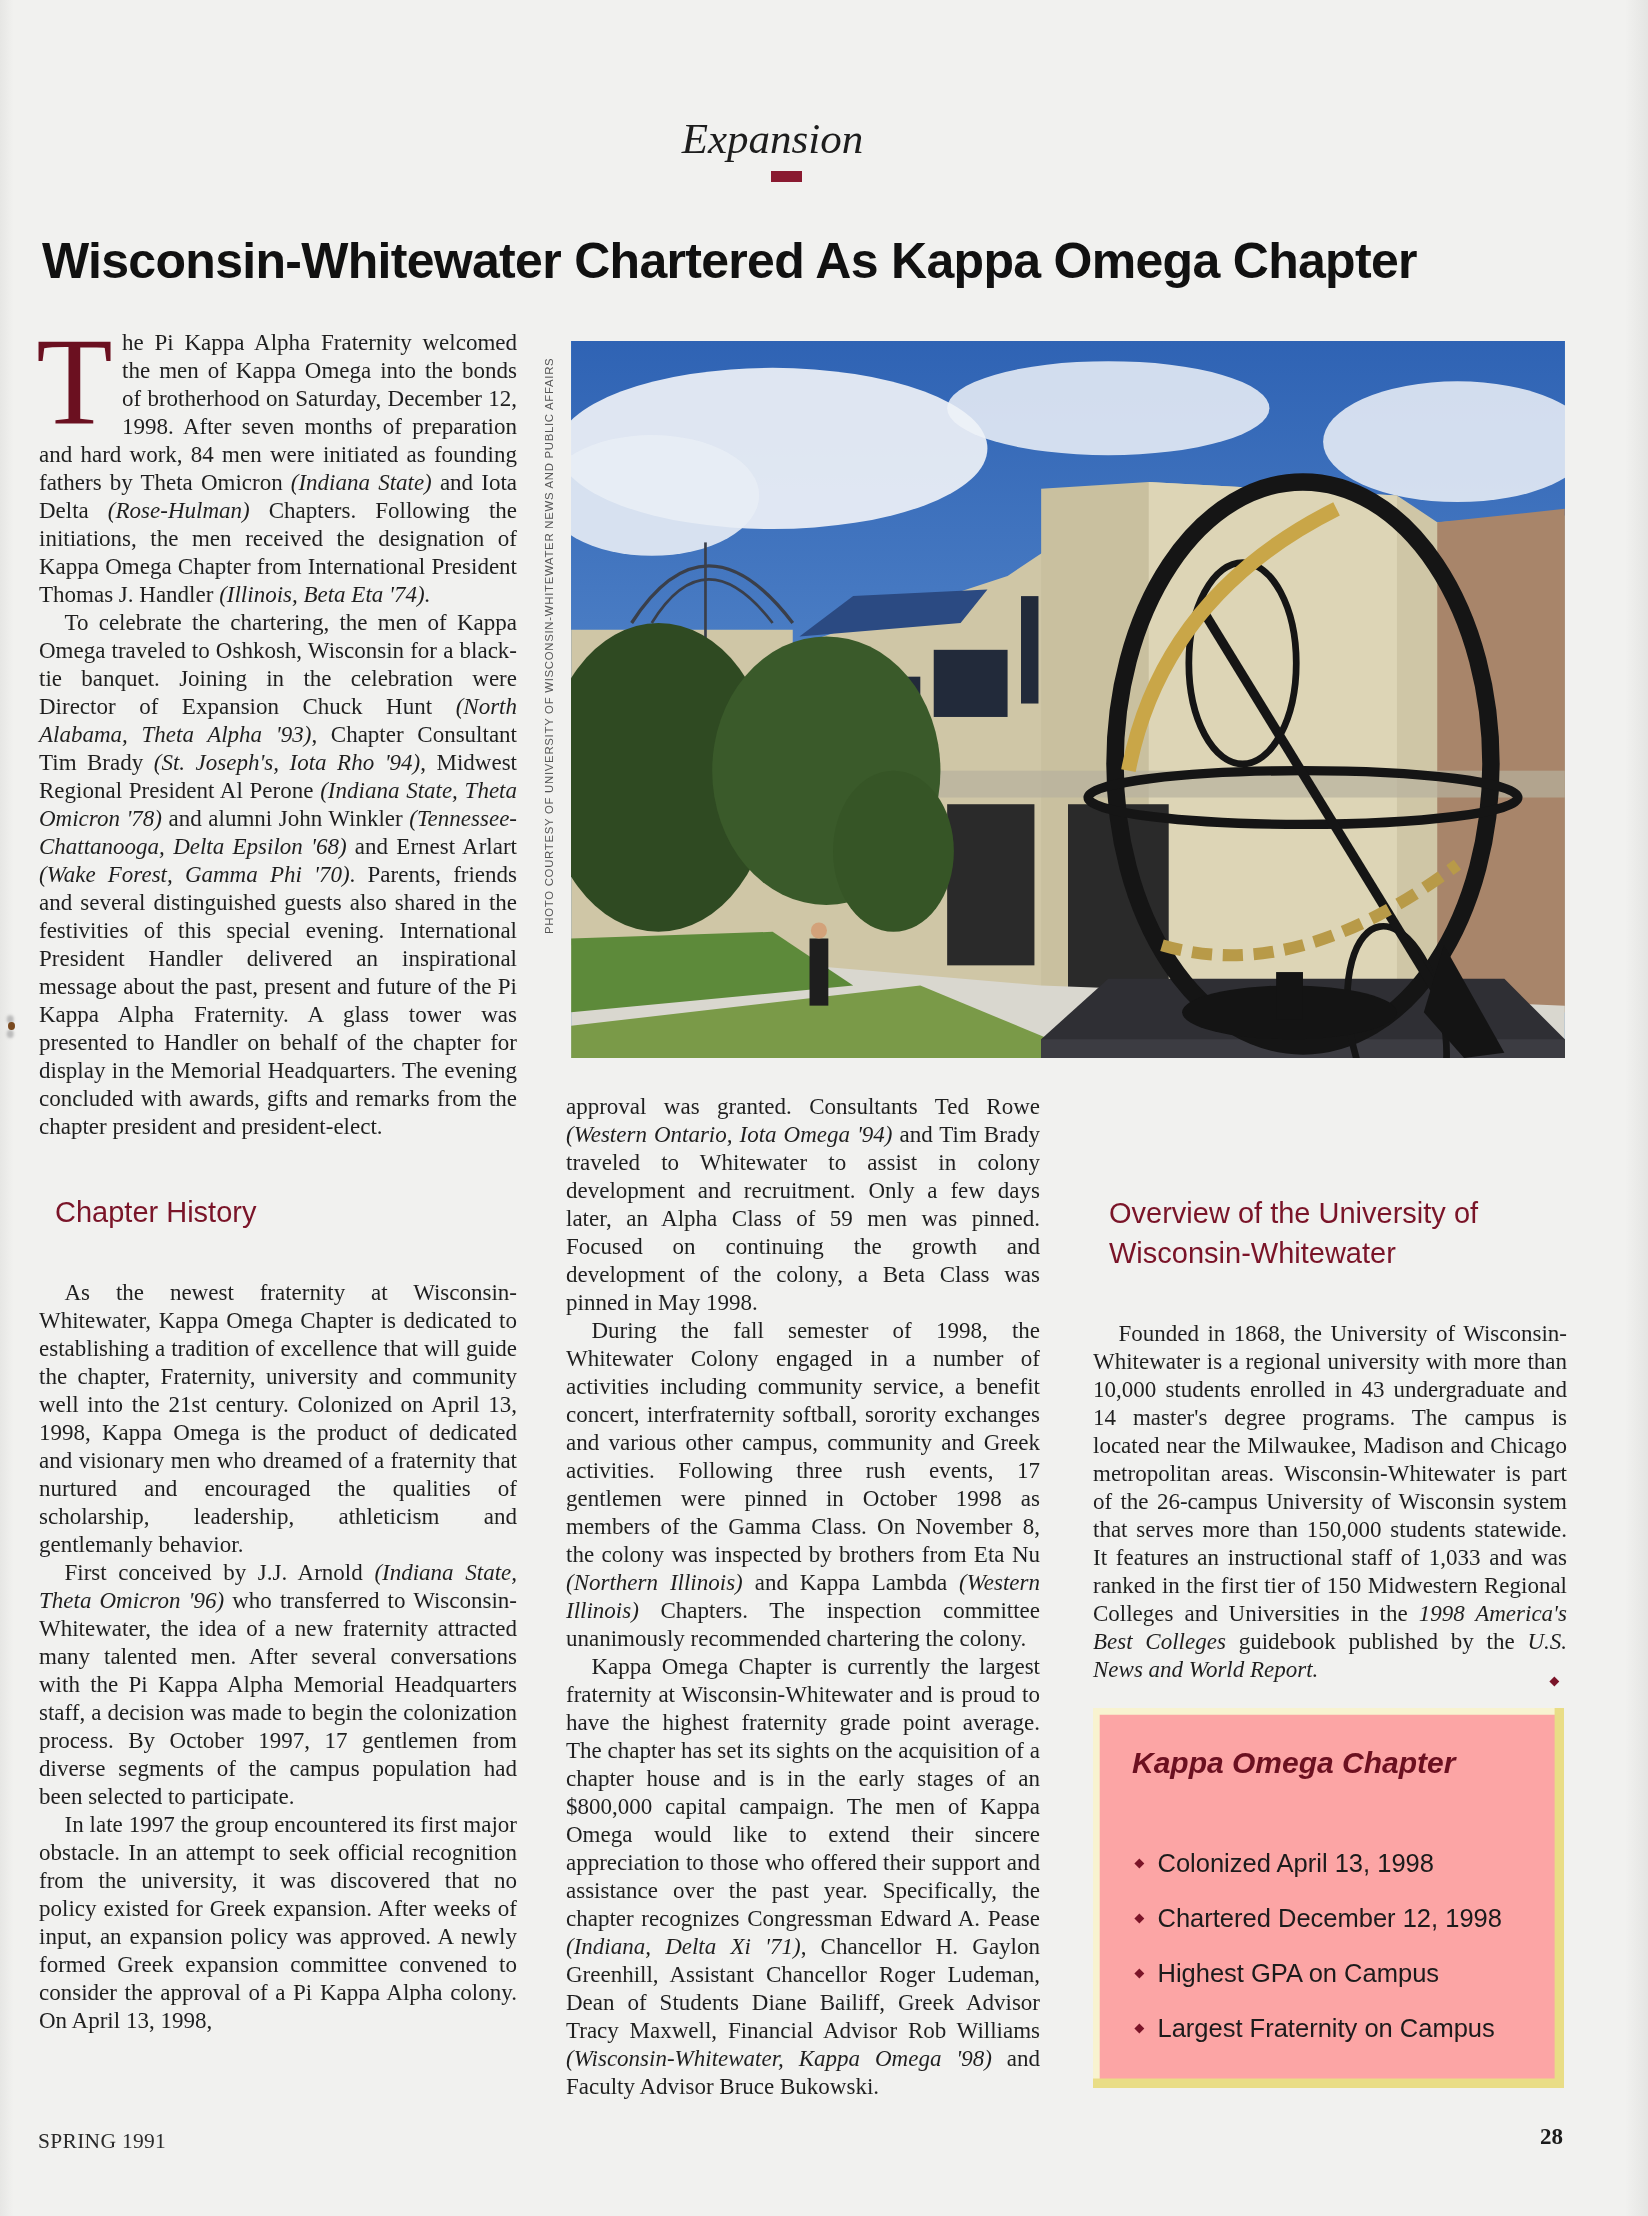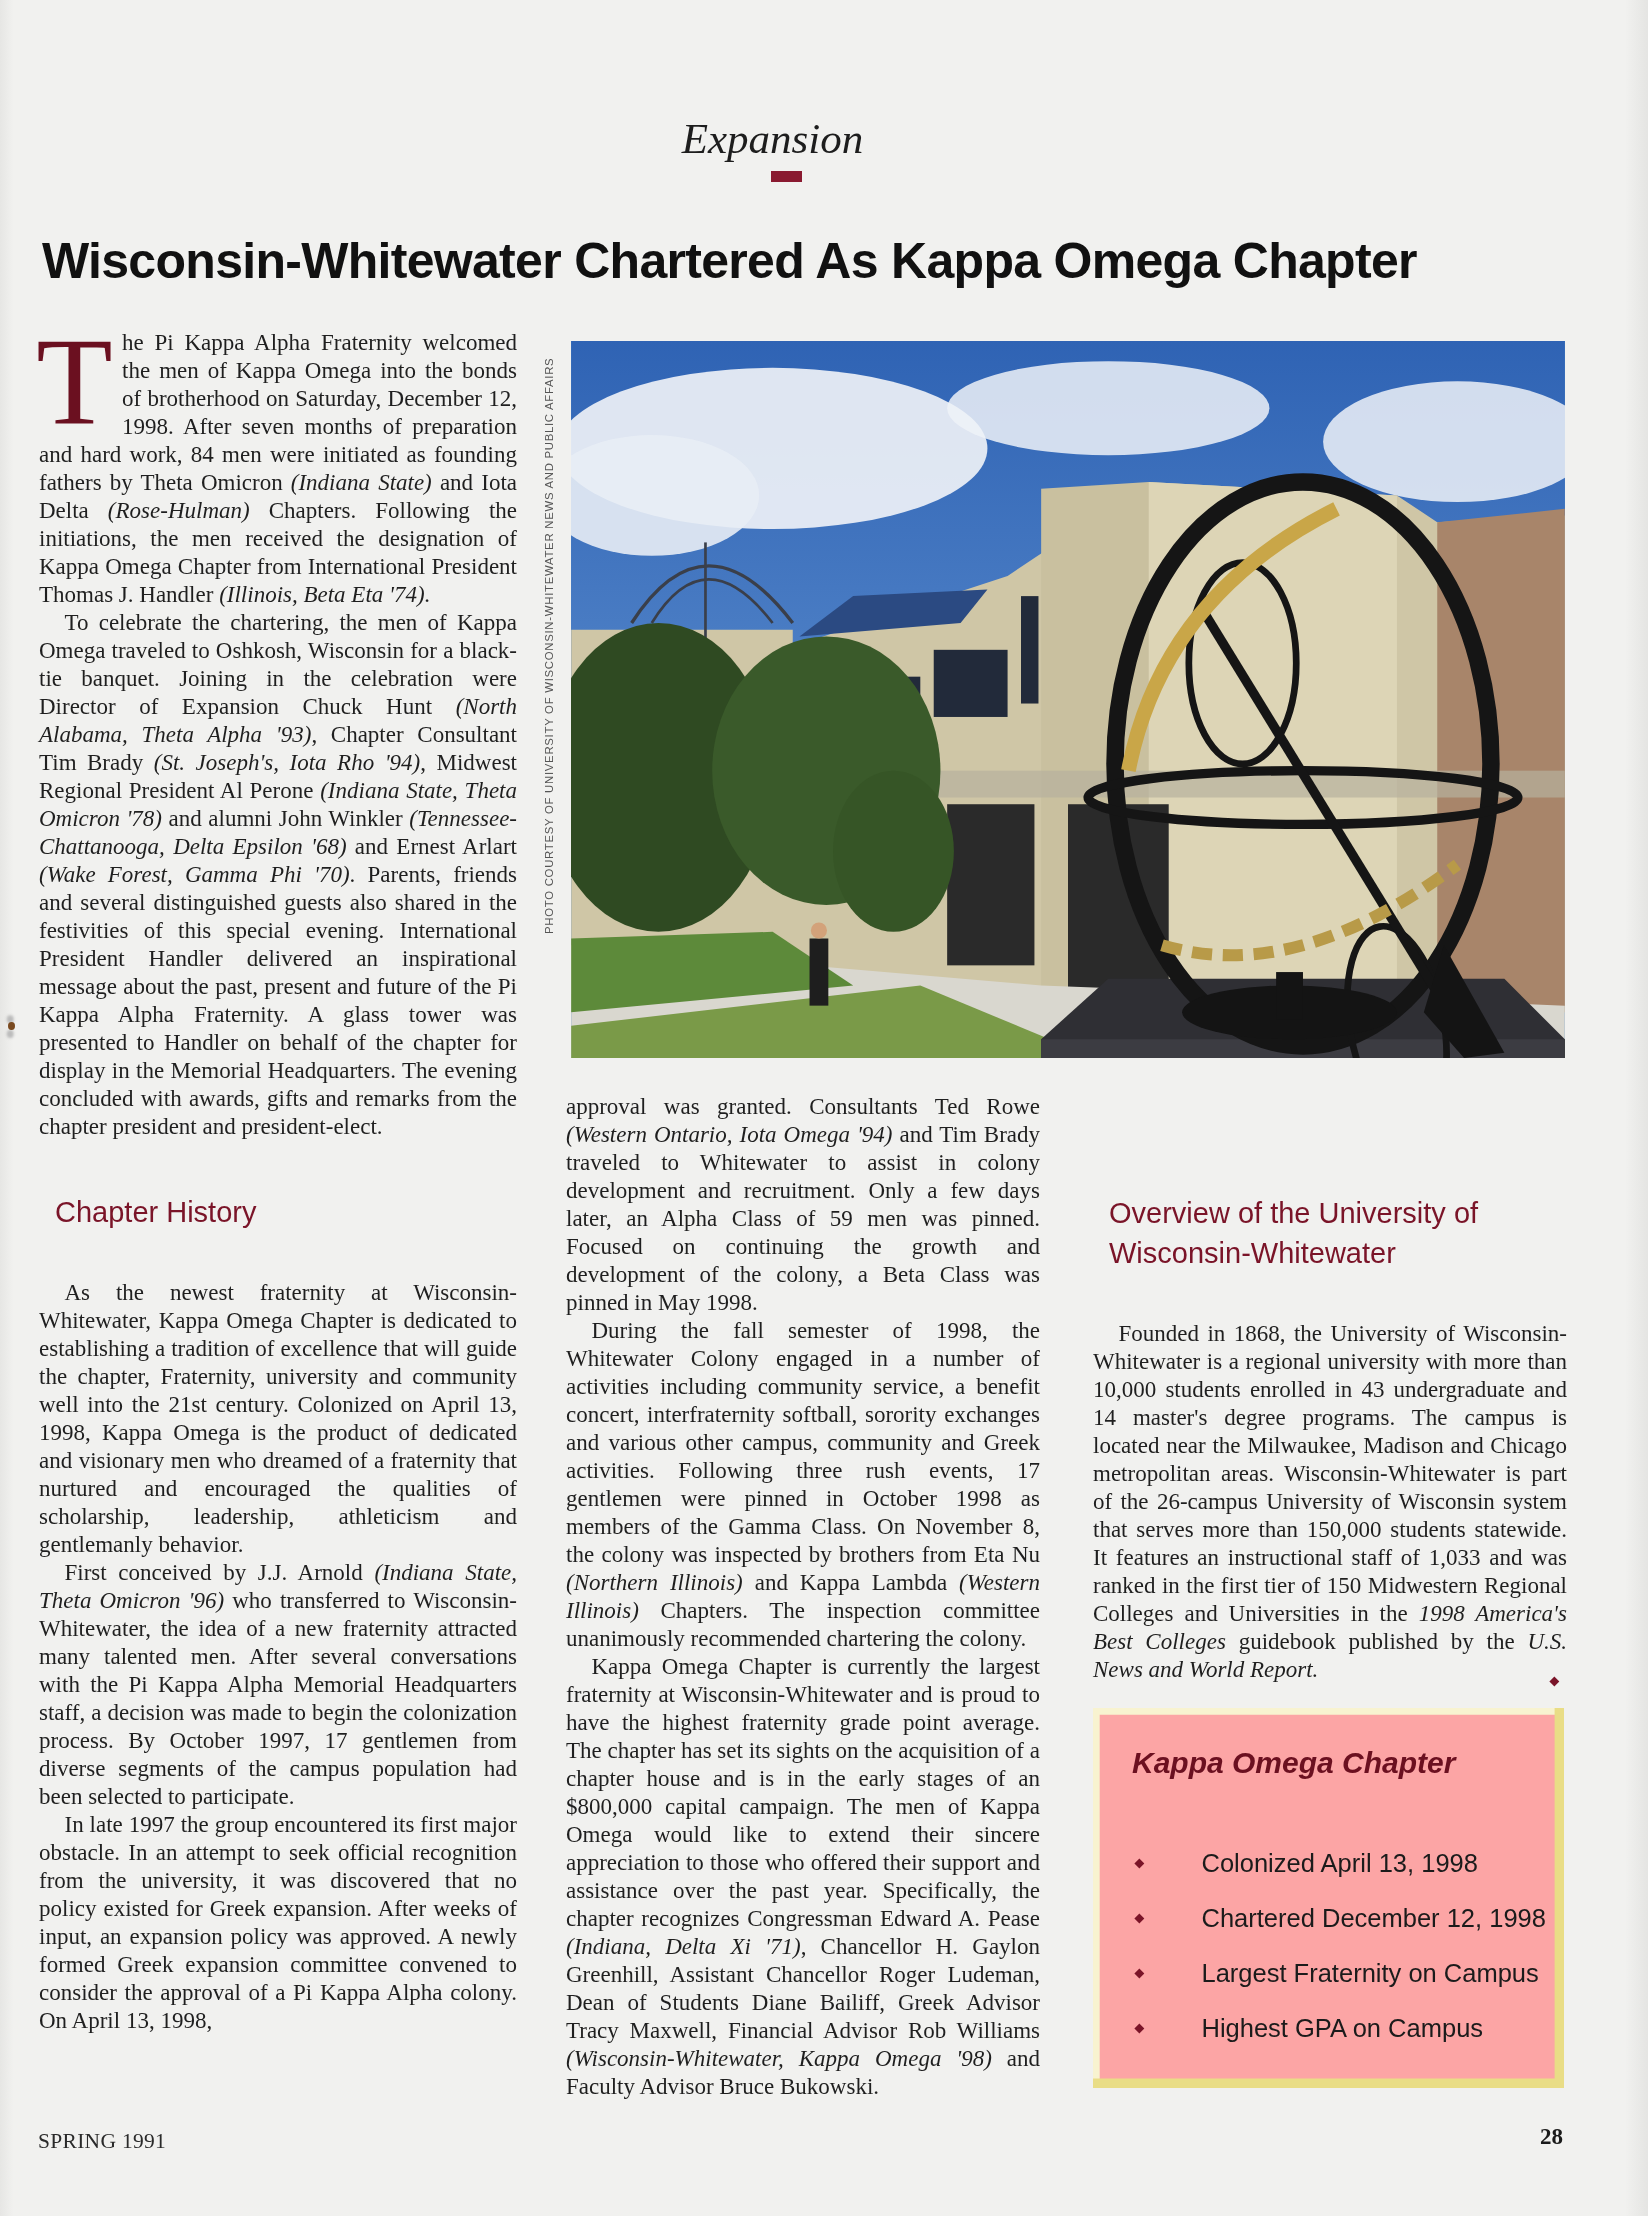--- a/index.html
+++ b/index.html
@@ -76,21 +76,21 @@
     font-family: "Liberation Sans", "DejaVu Sans", sans-serif;
     font-weight: bold; color: #6b1020; font-size: 30px; line-height: 42px;
   }
   .sidebar-title .t1 { font-style: italic; display: block; }
   .sidebar-title .t2 { display: block; }
   .sidebar-list {
     position: absolute; left: 39px; top: 128px; list-style: none; margin: 0; padding: 0;
     font-family: "Liberation Sans", "DejaVu Sans", sans-serif;
     font-size: 25.5px; color: #1b1b1b;
   }
-  .sidebar-list li { height: 55px; display: flex; align-items: center; gap: 44px; }
+  .sidebar-list li { height: 55px; display: flex; align-items: center; }
   .bullet {
     display: inline-block; width: 6.7px; height: 6.7px; background: #7a1428;
     transform: rotate(45deg); margin: 0 14.8px 0 4px;
   }
   .footer-issue {
     position: absolute; left: 38px; top: 2129px; font-size: 21.5px; color: #2a2a2a;
     letter-spacing: 0.3px;
   }
   .footer-page {
     position: absolute; left: 1540px; top: 2124px; font-size: 23px; font-weight: bold; color: #1a1a1a;
@@ -202,25 +202,25 @@
     <li>
         <span class="bullet"></span>
         <span>Colonized April 13, 1998</span>
       </li>
     <li>
         <span class="bullet"></span>
         <span>Chartered December 12, 1998</span>
       </li>
     <li>
         <span class="bullet"></span>
+        <span>Highest GPA on Campus</span>
+      </li>
+    <li>
+        <span class="bullet"></span>
         <span>Largest Fraternity on Campus</span>
-      </li>
-    <li>
-        <span class="bullet"></span>
-        <span>Highest GPA on Campus</span>
       </li>
   </ul>
 </div>
 
 <div class="margin-dot"></div>
 
 <div class="footer-issue">SPRING 1991</div>
 <div class="footer-page">28</div>
 
 

